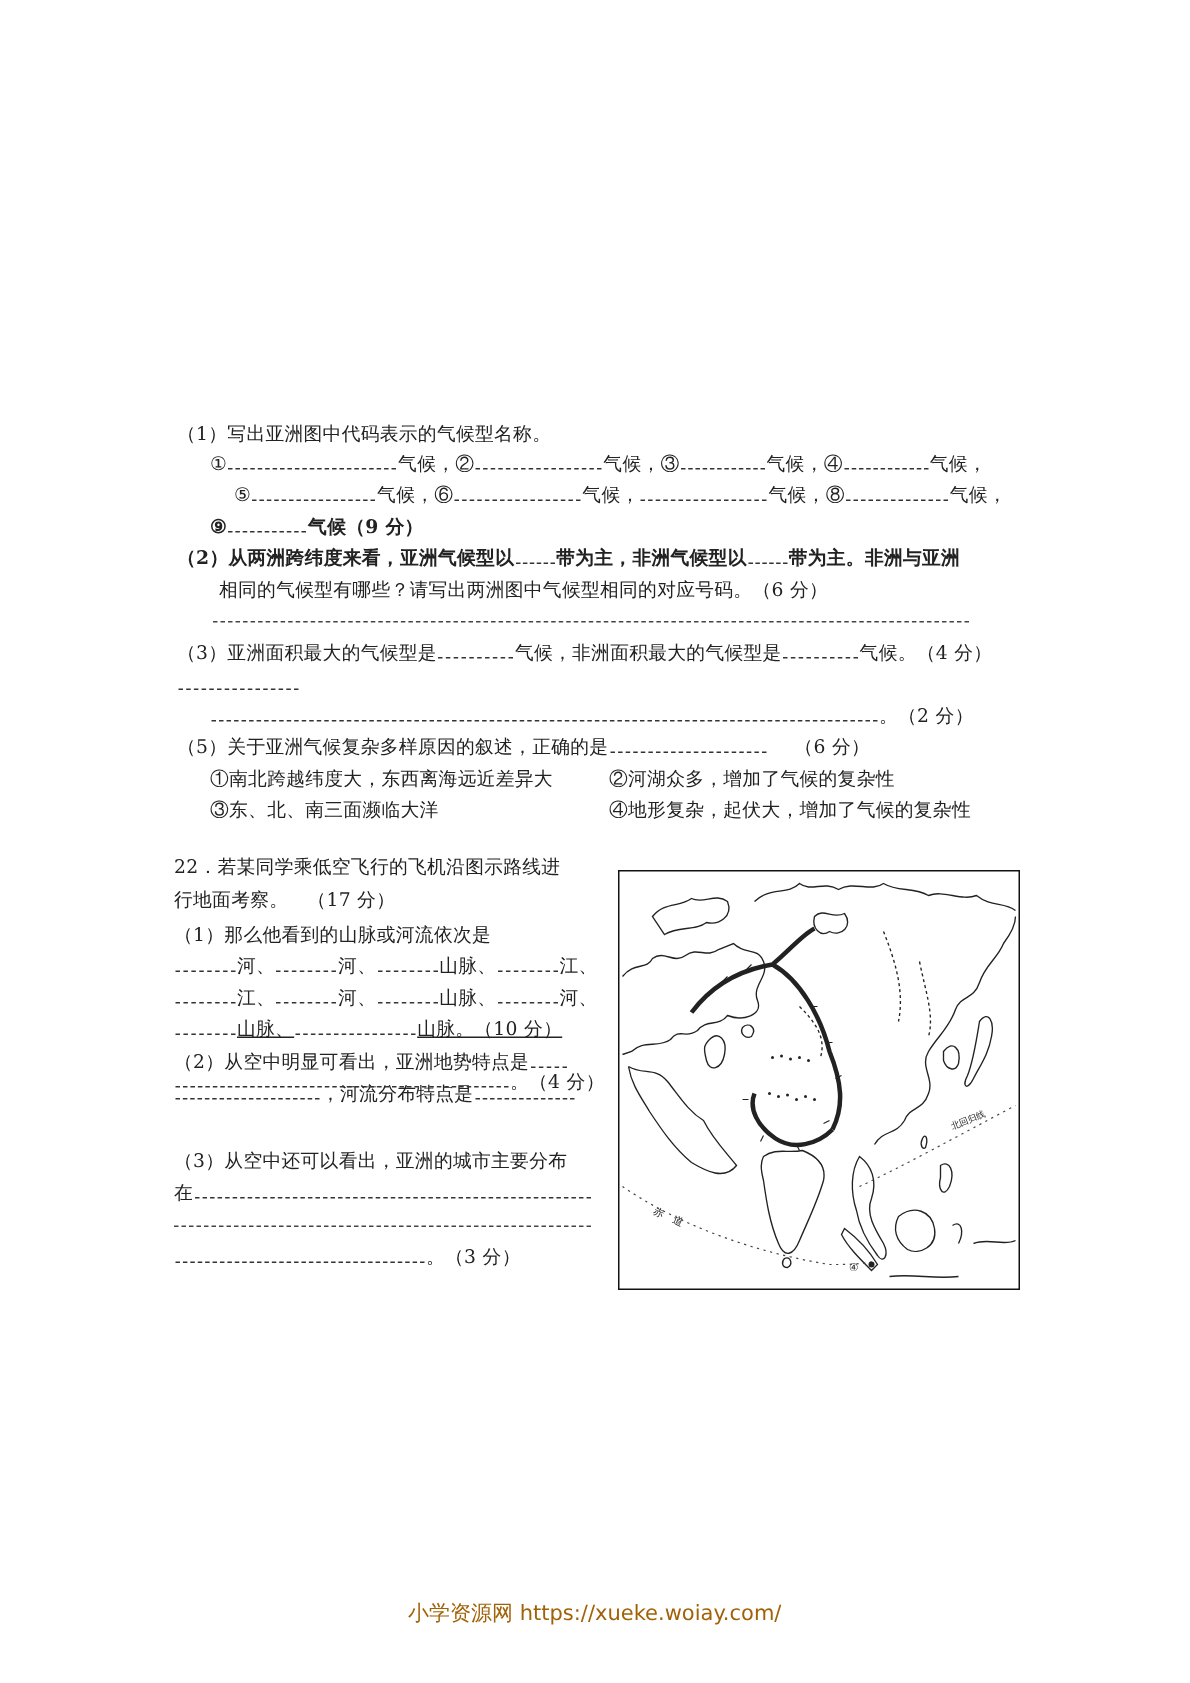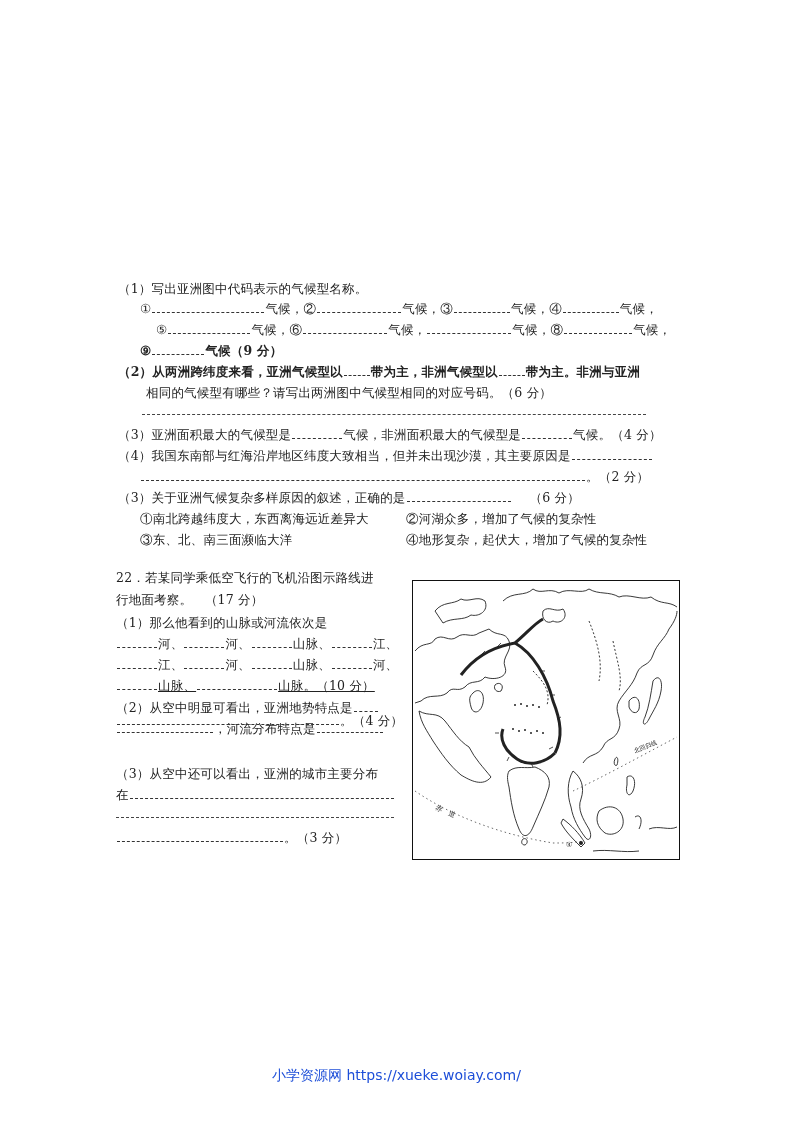--- a/index.html
+++ b/index.html
@@ -5,21 +5,21 @@
     html, body { margin: 0; padding: 0; background: #ffffff; }
     body { width: 793px; height: 1122px; position: relative; overflow: hidden;
            font-family: "DejaVu Serif", "Liberation Serif", serif; color: #222; }
     .line { position: absolute; font-size: 12.5px; line-height: 16px; white-space: nowrap; letter-spacing: 0.2px; }
     .blank { display: inline-block; border-bottom: 1px dashed #333; height: 11px; vertical-align: baseline; margin: 0 1px; }
     .fullrule { position: absolute; border-bottom: 1px dashed #444; height: 0; }
     .map { position: absolute; left: 412px; top: 580px; width: 266px; height: 278px;
            border: 1.5px solid #111; background: #fff; overflow: hidden; }
     .map svg { width: 100%; height: 100%; display: block; }
     .footer { position: absolute; left: 0; width: 793px; top: 1067px; text-align: center;
-              font-family: "DejaVu Sans", "Liberation Sans", sans-serif; font-size: 14px; color: #1d4ed8; }
+              font-family: "DejaVu Sans", "Liberation Sans", sans-serif; font-size: 14px; color: #a16207; }
   </style>
 </head>
 <body>
 
 <div class="line" style="left:118px; top:281px;">（1）写出亚洲图中代码表示的气候型名称。</div>
 
 <div class="line" style="left:140px; top:301px;">
   <span>①</span><span class="blank" style="width:112px"></span><span>气候，②</span><span class="blank" style="width:84px"></span><span>气候，③</span><span class="blank" style="width:56px"></span><span>气候，④</span><span class="blank" style="width:56px"></span><span>气候，</span>
 </div>
 
@@ -35,28 +35,28 @@
   <span>（2）从两洲跨纬度来看，亚洲气候型以</span><span class="blank" style="width:26px"></span><span>带为主，非洲气候型以</span><span class="blank" style="width:26px"></span><span>带为主。非洲与亚洲</span>
 </div>
 <div class="line" style="left:146px; top:385px;">相同的气候型有哪些？请写出两洲图中气候型相同的对应号码。（6 分）</div>
 <div class="fullrule" style="left:142px; top:414px; width:504px;"></div>
 
 <div class="line" style="left:118px; top:427px;">
   <span>（3）亚洲面积最大的气候型是</span><span class="blank" style="width:50px"></span><span>气候，非洲面积最大的气候型是</span><span class="blank" style="width:50px"></span><span>气候。（4 分）</span>
 </div>
 
 <div class="line" style="left:118px; top:448px;">
-  <span>（4）我国东南部与红海沿岸地区纬度大致相当，但并未出现沙漠，其主要原因是</span><span class="blank" style="width:80px"></span>
+  <span class="blank" style="width:80px"></span>
 </div>
 <div class="line" style="left:140px; top:469px;">
   <span class="blank" style="width:444px"></span><span>。（2 分）</span>
 </div>
 
 <div class="line" style="left:118px; top:490px;">
-  <span>（3）关于亚洲气候复杂多样原因的叙述，正确的是</span><span class="blank" style="width:104px"></span><span style="display:inline-block;width:18px"></span><span>（6 分）</span>
+  <span>（5）关于亚洲气候复杂多样原因的叙述，正确的是</span><span class="blank" style="width:104px"></span><span style="display:inline-block;width:18px"></span><span>（6 分）</span>
 </div>
 <div class="line" style="left:140px; top:511px;">①南北跨越纬度大，东西离海远近差异大</div>
 <div class="line" style="left:406px; top:511px;text-align:right;">②河湖众多，增加了气候的复杂性</div>
 <div class="line" style="left:140px; top:532px;">③东、北、南三面濒临大洋</div>
 <div class="line" style="left:406px; top:532px;">④地形复杂，起伏大，增加了气候的复杂性</div>
 
 <div class="line" style="left:116px; top:570px;">22．若某同学乘低空飞行的飞机沿图示路线进</div>
 <div class="line" style="left:116px; top:592px;">行地面考察。　（17 分）</div>
 
 <div class="line" style="left:116px; top:615px;">（1）那么他看到的山脉或河流依次是</div>

